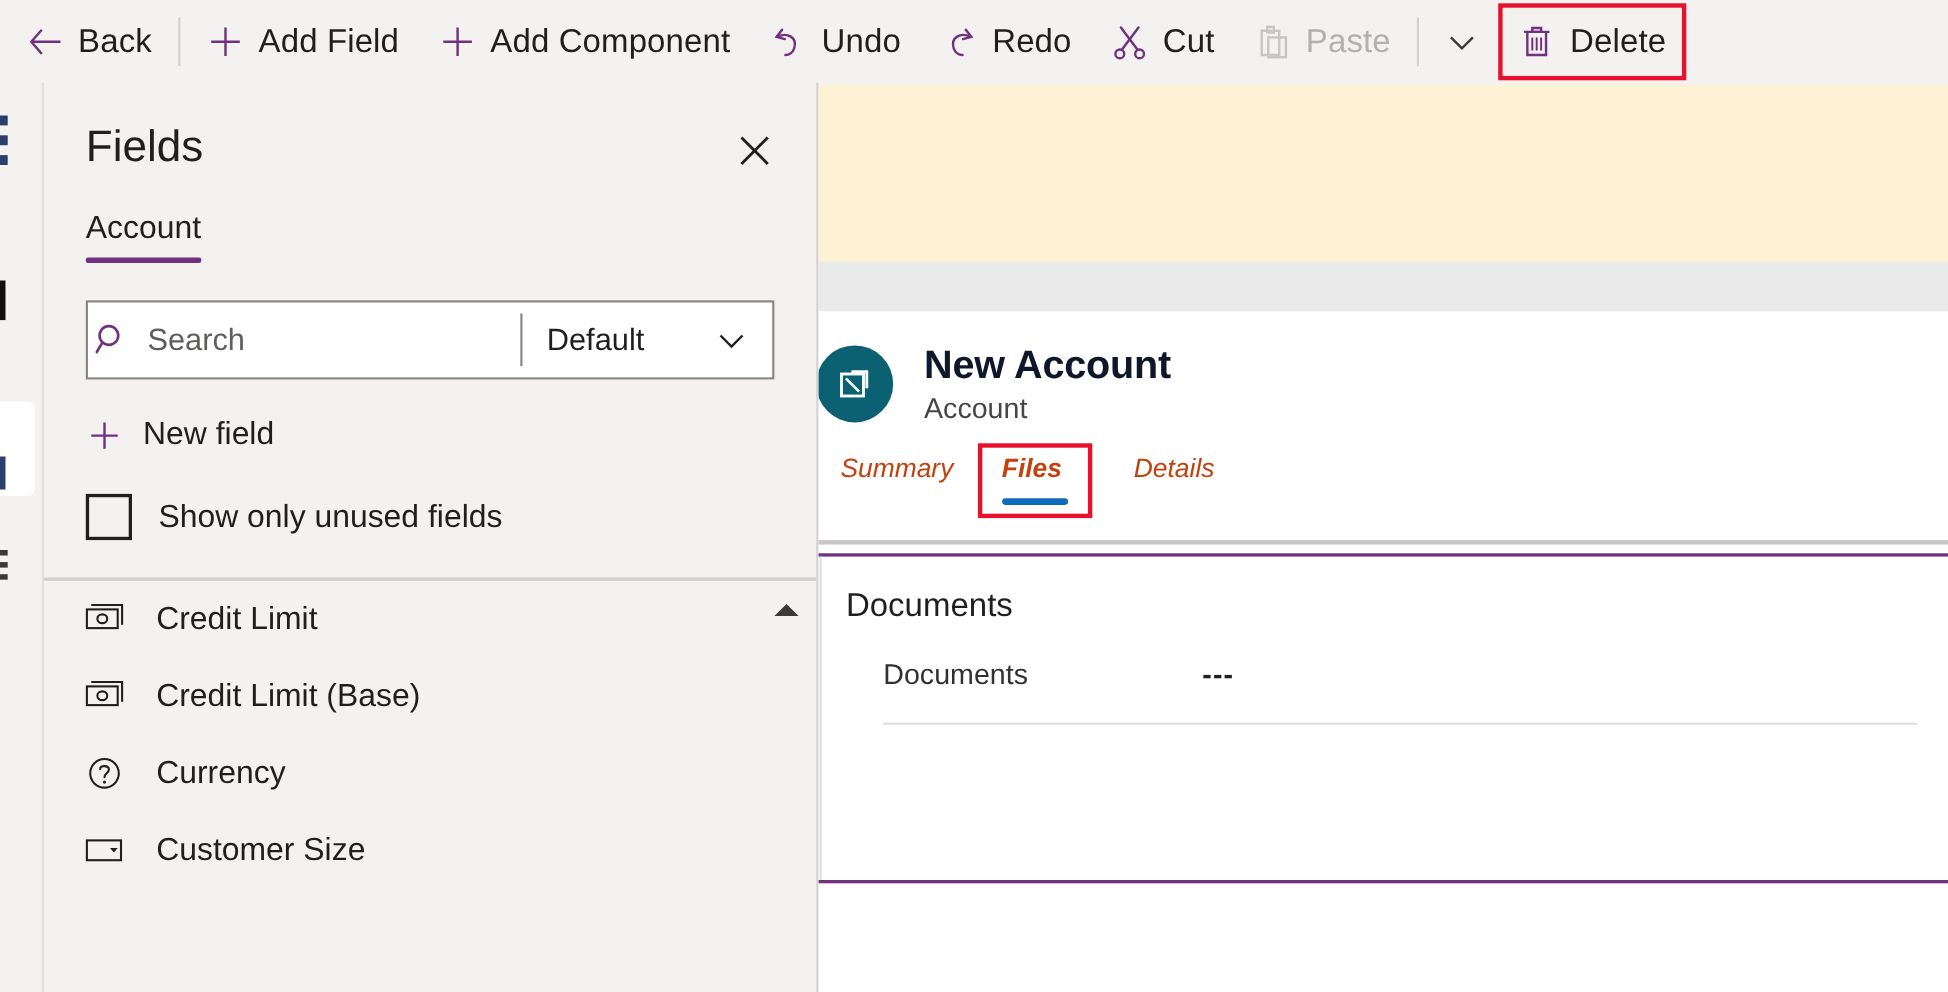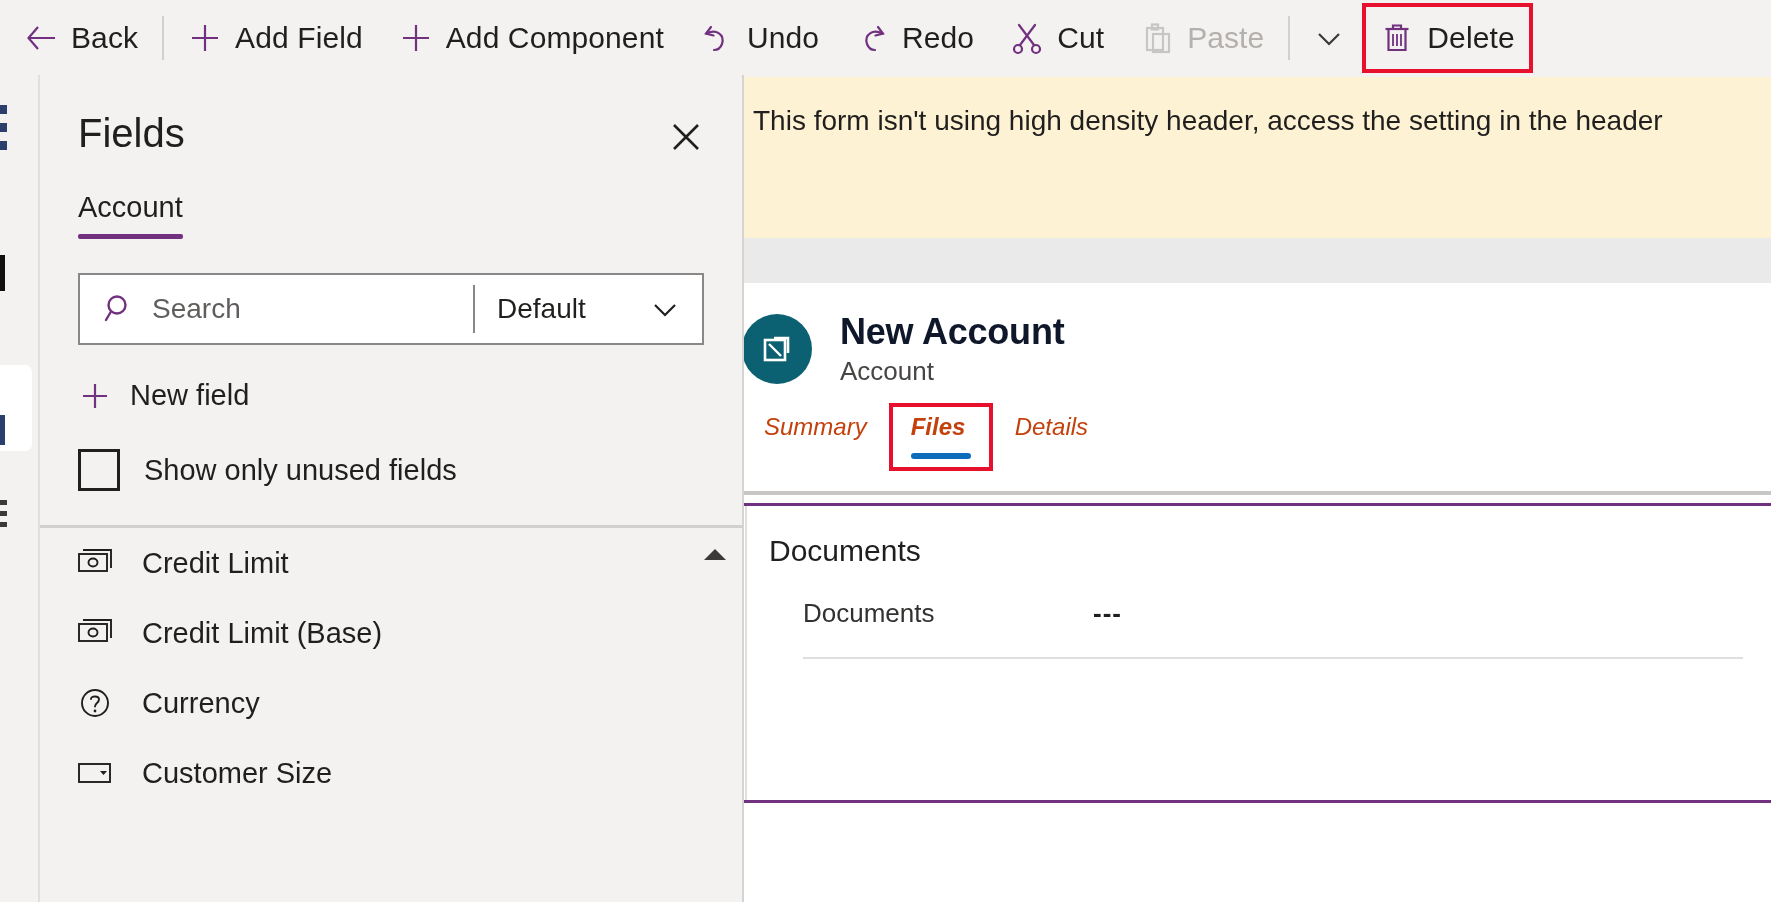--- a/index.html
+++ b/index.html
@@ -93,21 +93,21 @@
 
   .fp-searchrow {
     margin: 34px 38px 0 38px;
     height: 72px;
     background: #ffffff;
     border: 2px solid #8a8886;
     display: flex; align-items: stretch;
   }
   .fp-search {
     flex: 1; display: flex; align-items: center; gap: 14px;
-    padding-left: 22px;
+    padding-left: 4px;
   }
   .fp-search .mag { color: #71317f; display: flex; }
   .fp-search .ph { font-size: 28px; color: #605e5c; }
   .fp-vsep { width: 2px; background: #8a8886; margin: 10px 0; }
   .fp-drop {
     width: 227px; display: flex; align-items: center; justify-content: space-between;
     padding: 0 20px 0 22px; cursor: pointer;
   }
   .fp-drop .val { font-size: 28px; color: #201f1e; }
   .fp-drop .cv { color: #201f1e; display: flex; }
@@ -182,21 +182,21 @@
   .fc-titles { display: flex; flex-direction: column; gap: 3px; }
   .fc-title { font-size: 36px; font-weight: 700; color: #0f172a; letter-spacing: -.2px; }
   .fc-sub { font-size: 26px; color: #484644; }
 
   .fc-tabs { display: flex; align-items: flex-start; padding: 26px 0 0 38px; gap: 0; }
   .fc-tab { padding: 0 22px; cursor: pointer; position: relative; }
   .fc-tab .lbl { font-size: 24px; color: #c2410c; display: block; font-style: italic; }
   .fc-tab .ind { height: 6px; background: transparent; margin: 12px auto 0 auto; width: 60px; border-radius: 3px; }
   .fc-tab.active .lbl { font-weight: 700; }
   .fc-tab.active .ind { background: #0f6cbd; }
-  .fc-tab.boxed { border: 4px solid #e8112d; padding: 6px 18px 8px 18px; margin: -10px 0 0 0; }
+  .fc-tab.boxed { border: 4px solid #e8112d; padding: 6px 18px 8px 18px; margin: -10px 16px 0 0; }
 
   .fc-hr { height: 4px; background: #c8c6c4; margin-top: 20px; }
 
   .fc-section {
     margin: 8px 0 0 4px;
     border: 3px solid #71317f;
     height: 300px;
     position: relative;
   }
   .fc-colrule { position: absolute; left: 34px; top: 0; bottom: 0; width: 2px; background: #e1dfdd; }
@@ -436,21 +436,20 @@
 </div>
 
 <div class="notify">
   <span class="ibox">
     <svg width="40" height="40" viewBox="0 0 40 40">
         <circle cx="20" cy="20" r="14.5" fill="none" stroke="currentColor" stroke-width="2"></circle>
         <circle cx="20" cy="12.5" r="1.6" fill="currentColor"></circle>
         <path d="M20 17.5 V28" fill="none" stroke="currentColor" stroke-width="2" stroke-linecap="round"></path>
       </svg>
   </span>
-  <span class="msg">This form isn't using high density header, access the setting in the header</span>
 </div>
 
 <div class="canvas">
   <div class="formcard">
 
     <div class="fc-head">
       <div class="fc-avatar">
         <svg width="40" height="40" viewBox="0 0 40 40">
           <rect x="8" y="11" width="20" height="20" fill="none" stroke="#ffffff" stroke-width="2.6"></rect>
           <path d="M17 9 H31 V24" fill="none" stroke="#ffffff" stroke-width="2.6"></path>

